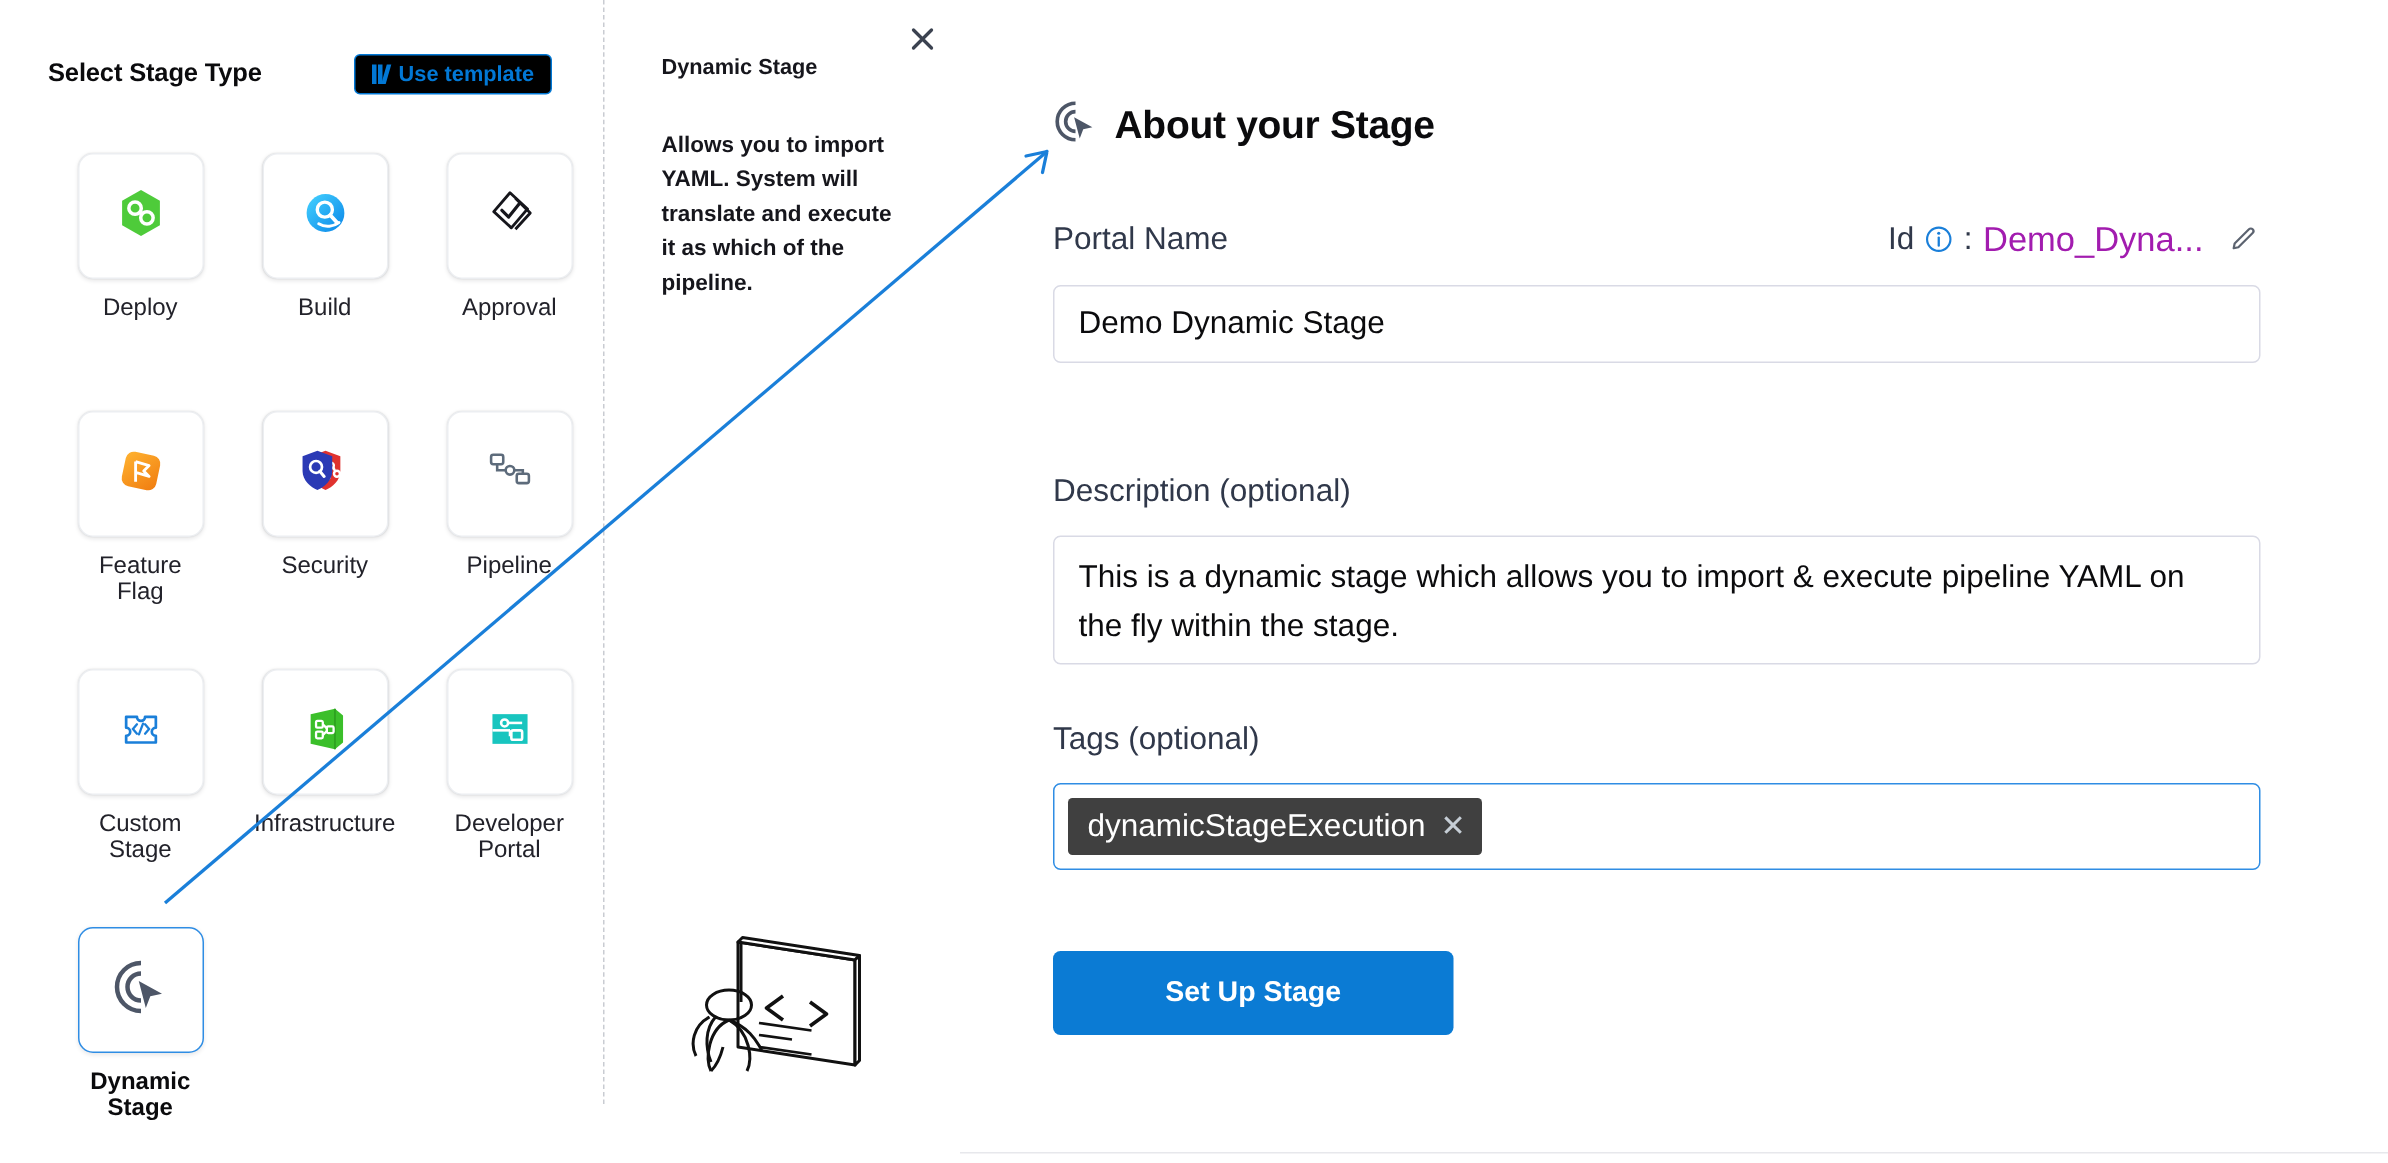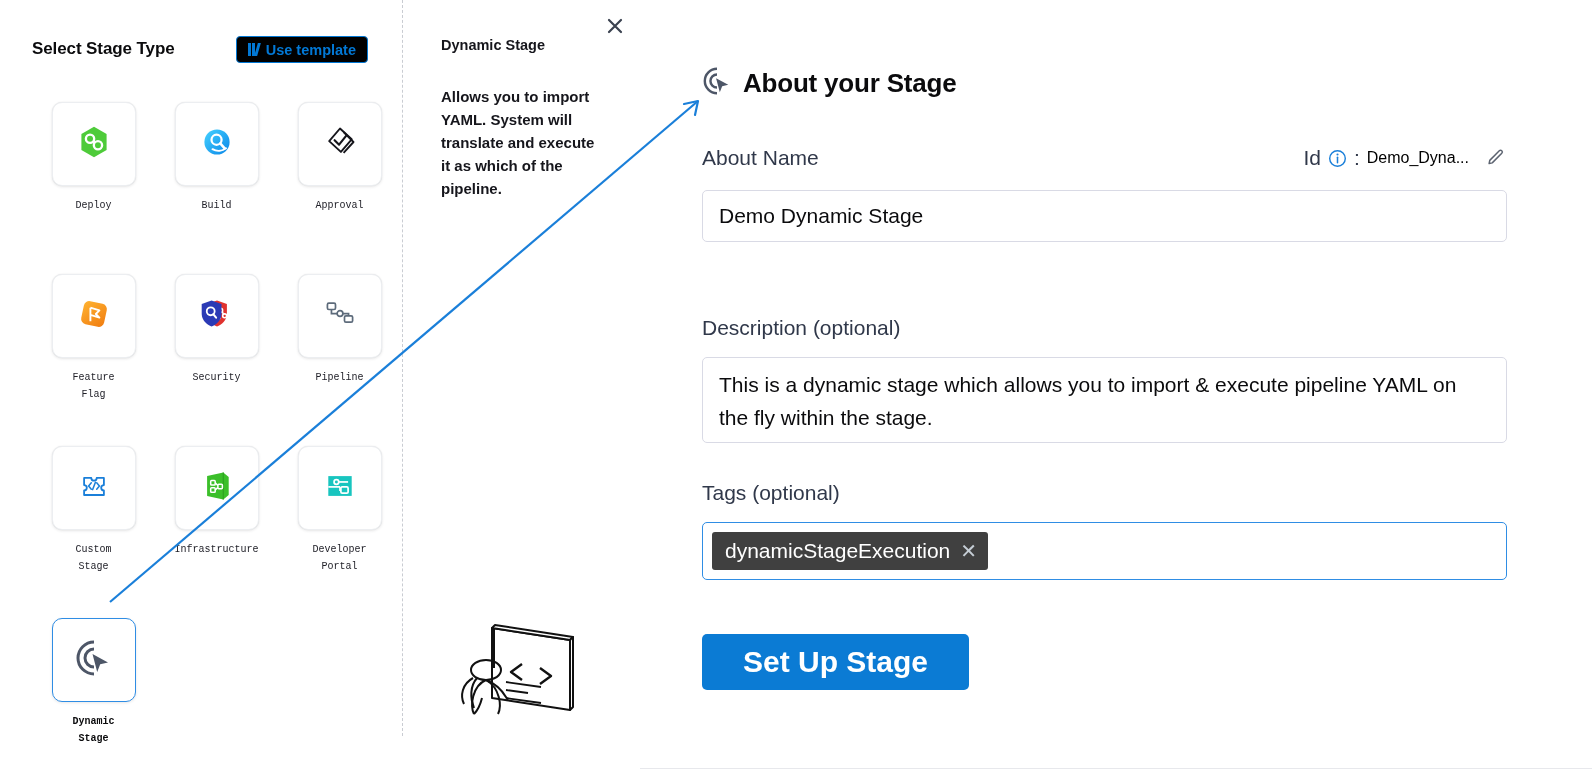--- a/index.html
+++ b/index.html
@@ -53,21 +53,21 @@
     box-shadow: 0 1px 3px rgba(16,22,26,0.10), 0 0 1px rgba(16,22,26,0.12);
     display: flex; align-items: center; justify-content: center;
     cursor: pointer;
   }
   .stage-card.selected {
     border: 1.5px solid #2f8de4;
     box-shadow: 0 1px 3px rgba(16,22,26,0.10);
   }
   .stage-label {
     margin-top: 11px; text-align: center; line-height: 17px;
-    font-size: 10px; color: #22222a; font-family: Liberation Mono, monospace;
+    font-size: 16px; color: #22222a;
   }
   .stage-cell.selected .stage-label { font-weight: bold; color: #0b0b0d; }
 
   
   .mid-panel { position: absolute; left: 403px; top: 0; width: 237px; height: 775px; }
   .close-btn {
     position: absolute; left: 604px; top: 15px; width: 22px; height: 22px;
     display: flex; align-items: center; justify-content: center; cursor: pointer;
   }
   .mid-title {
@@ -92,21 +92,21 @@
   .about-title { font-size: 26px; font-weight: bold; color: #0b0b0d; letter-spacing: -0.2px; }
 
   .field-row {
     position: absolute; left: 62px; width: 805px;
     display: flex; align-items: center; justify-content: space-between;
   }
   .field-label { font-size: 21px; color: #30384a; }
   .id-group { display: flex; align-items: center; gap: 7px; }
   .id-text { font-size: 21px; color: #30384a; }
   .id-colon { font-size: 21px; color: #30384a; }
-  .id-value { font-size: 16px; color: #000000; }
+  .id-value { font-size: 23px; color: #a21caf; }
   .pencil-btn { margin-left: 9px; cursor: pointer; display: flex; }
 
   .text-input {
     position: absolute; left: 62px; width: 805px; height: 52px;
     border: 1px solid #d9dae5; border-radius: 5px; background: #fff;
     display: flex; align-items: center; padding: 0 16px;
     font-size: 21px; color: #0b0b0d;
   }
   .textarea-box {
     position: absolute; left: 62px; width: 805px; height: 86px;
@@ -129,21 +129,21 @@
     background: #404040; color: #fff; border-radius: 3px;
     height: 38px; padding: 0 11px 0 13px;
     font-size: 21px;
   }
   .tag-x { color: #c6ced6; font-size: 20px; cursor: pointer; line-height: 1; }
 
   .primary-btn {
     position: absolute; left: 62px;
     height: 56px; padding: 0 30px; min-width: 267px;
     background: #0b7bd4; border: none; border-radius: 5px;
-    color: #fff; font-size: 30px; font-weight: bold;
+    color: #fff; font-size: 19px; font-weight: bold;
     font-family: "Liberation Sans", sans-serif;
     display: flex; align-items: center; justify-content: center;
     cursor: pointer;
   }
   .bottom-divider {
     position: absolute; left: 640px; top: 768px; width: 952px; height: 1px;
     background: #e7e8ec;
   }
 </style>
 </head>
@@ -351,21 +351,21 @@
         <svg width="30" height="30" viewBox="0 0 32 32">
           <path d="M16 3 A13 13 0 1 0 16 29" fill="none" stroke="#4d5667" stroke-width="2.6"></path>
           <path d="M16 9 A7 7 0 1 0 16 23" fill="none" stroke="#4d5667" stroke-width="2.6"></path>
           <path d="M15 13 L28 20 L21.5 21.5 L19 28 Z" fill="#4d5667"></path>
         </svg>
       </span>
       <span class="about-title">About your Stage</span>
     </div>
 
     <div class="field-row" style="top:146px;">
-      <span class="field-label">About Name</span>
+      <span class="field-label">Portal Name</span>
       <span class="id-group">
         <span class="id-text">Id</span>
         <span style="display:flex;">
           <svg width="19" height="19" viewBox="0 0 20 20">
             <circle cx="10" cy="10" r="8.2" fill="none" stroke="#1a7fd9" stroke-width="1.5"></circle>
             <circle cx="10" cy="5.8" r="1.1" fill="#1a7fd9"></circle>
             <path d="M10 8.8 L10 14.5" stroke="#1a7fd9" stroke-width="1.6" stroke-linecap="round"></path>
           </svg>
         </span>
         <span class="id-colon">:</span>

